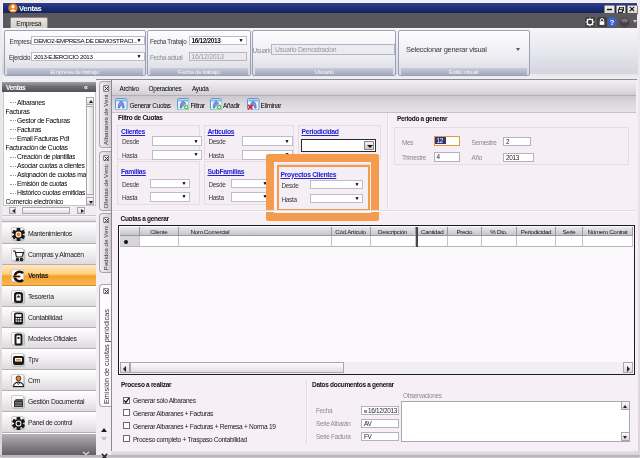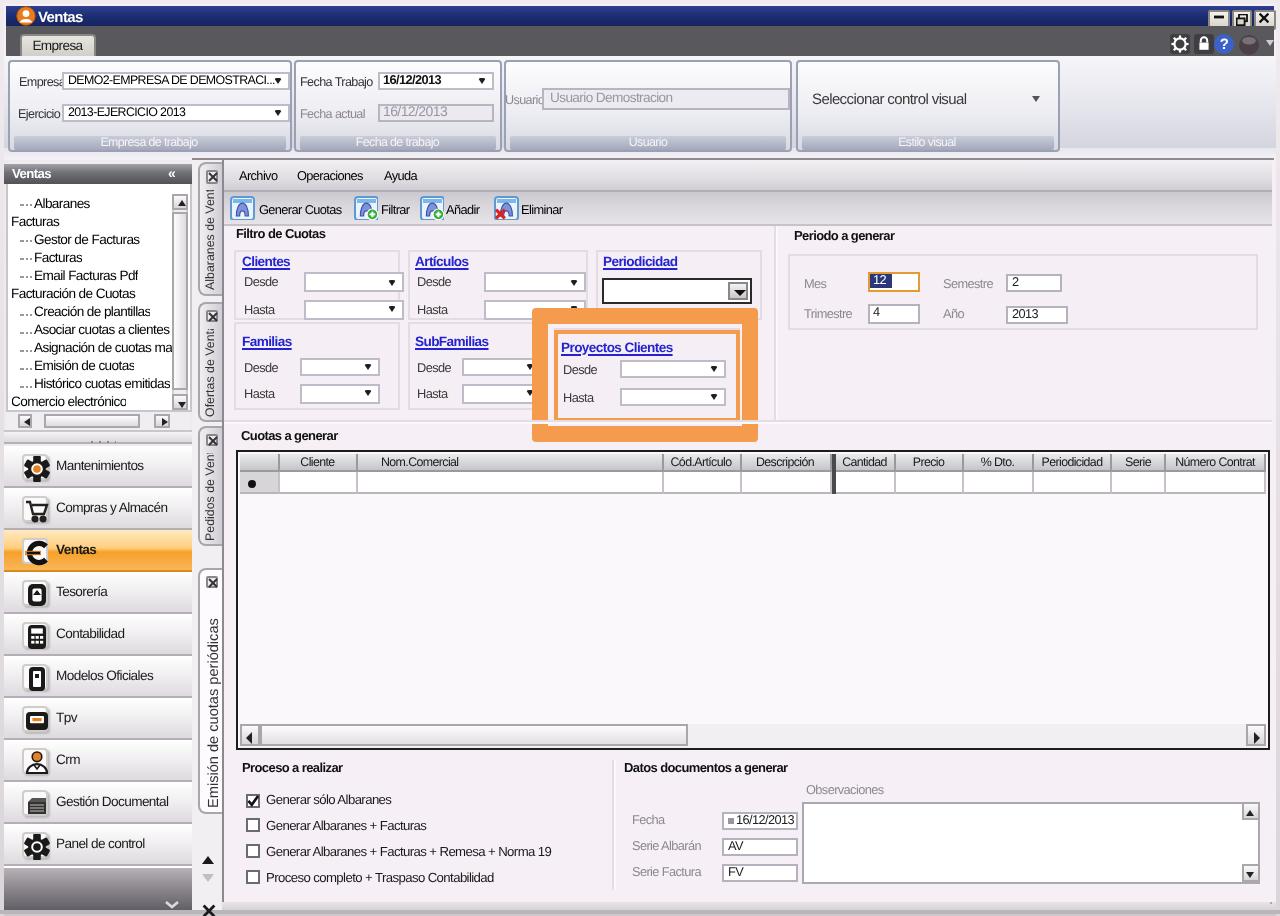--- a/index.html
+++ b/index.html
@@ -101,21 +101,21 @@
   </div>
 <div class="ab" style="left:150px;top:38px;font-size:6.3px;color:#33333a;">Fecha Trabajo</div>
 <div class="ab combo" style="left:188.5px;top:35.5px;width:58px;height:9.5px;">
     <div style="font-size:6.4px;color:#111;line-height:8px;padding-left:2px;font-weight:bold">16/12/2013</div>
     <div class="arr"></div>
   </div>
 <div class="ab" style="left:150px;top:54px;font-size:6.3px;color:#8c8892;">Fecha actual</div>
 <div class="ab" style="left:188.5px;top:51.5px;width:58px;height:9.5px;background:#eceaf0;border:1px solid #b9b5c0;font-size:7px;color:#9a96a0;line-height:8px;padding-left:2px;">16/12/2013</div>
 <div class="ab" style="left:252.5px;top:47px;font-size:6.3px;color:#8c8892;">Usuario</div>
 <div class="ab" style="left:271px;top:44px;width:123.5px;height:10.5px;background:#ecebf1;border:1px solid #b9b5c0;font-size:6.8px;color:#9a96a0;line-height:9px;padding-left:3px;">Usuario Demostracion</div>
-<div class="ab" style="left:402px;top:40px;width:123px;height:19px;font-size:7.5px;color:#3a3a3a;line-height:19px;padding-left:4px;">Seleccionar control visual</div>
+<div class="ab" style="left:402px;top:40px;width:123px;height:19px;font-size:7.5px;color:#3a3a3a;line-height:19px;padding-left:4px;">Seleccionar generar visual</div>
 <div class="ab" style="left:516px;top:48px;width:5px;height:4px;">
     <div class="ab" style="width:0;height:0;border-left:2.5px solid transparent;border-right:2.5px solid transparent;border-top:3px solid #555"></div>
   </div>
 <div class="ab" style="left:2px;top:80px;width:94px;height:375px;background:#eeeaee;"></div>
 <div class="ab" style="left:2px;top:81.5px;width:94px;height:10.5px;background:linear-gradient(#a2a2a8,#6e6e74 45%,#525257);font-size:6.6px;color:#fff;font-weight:bold;line-height:11px;padding-left:4px;">Ventas</div>
 <div class="ab" style="left:84px;top:83.5px;font-size:7px;color:#fff;font-weight:bold;">«</div>
 <div class="ab" style="left:2.5px;top:92px;width:93px;height:113.5px;background:#fff;border:1px solid #c9c5cc;border-top:none;"></div>
 <div class="ab" style="left:10px;top:102.2px;width:6px;height:1px;border-top:1px dotted #9a9a9a"></div>
 <div class="ab tree" style="left:17px;top:98.7px;white-space:nowrap;overflow:hidden;max-width:80px;">Albaranes</div>
 <div class="ab tree" style="left:5.5px;top:107.75px;white-space:nowrap;overflow:hidden;max-width:80px;">Facturas</div>

